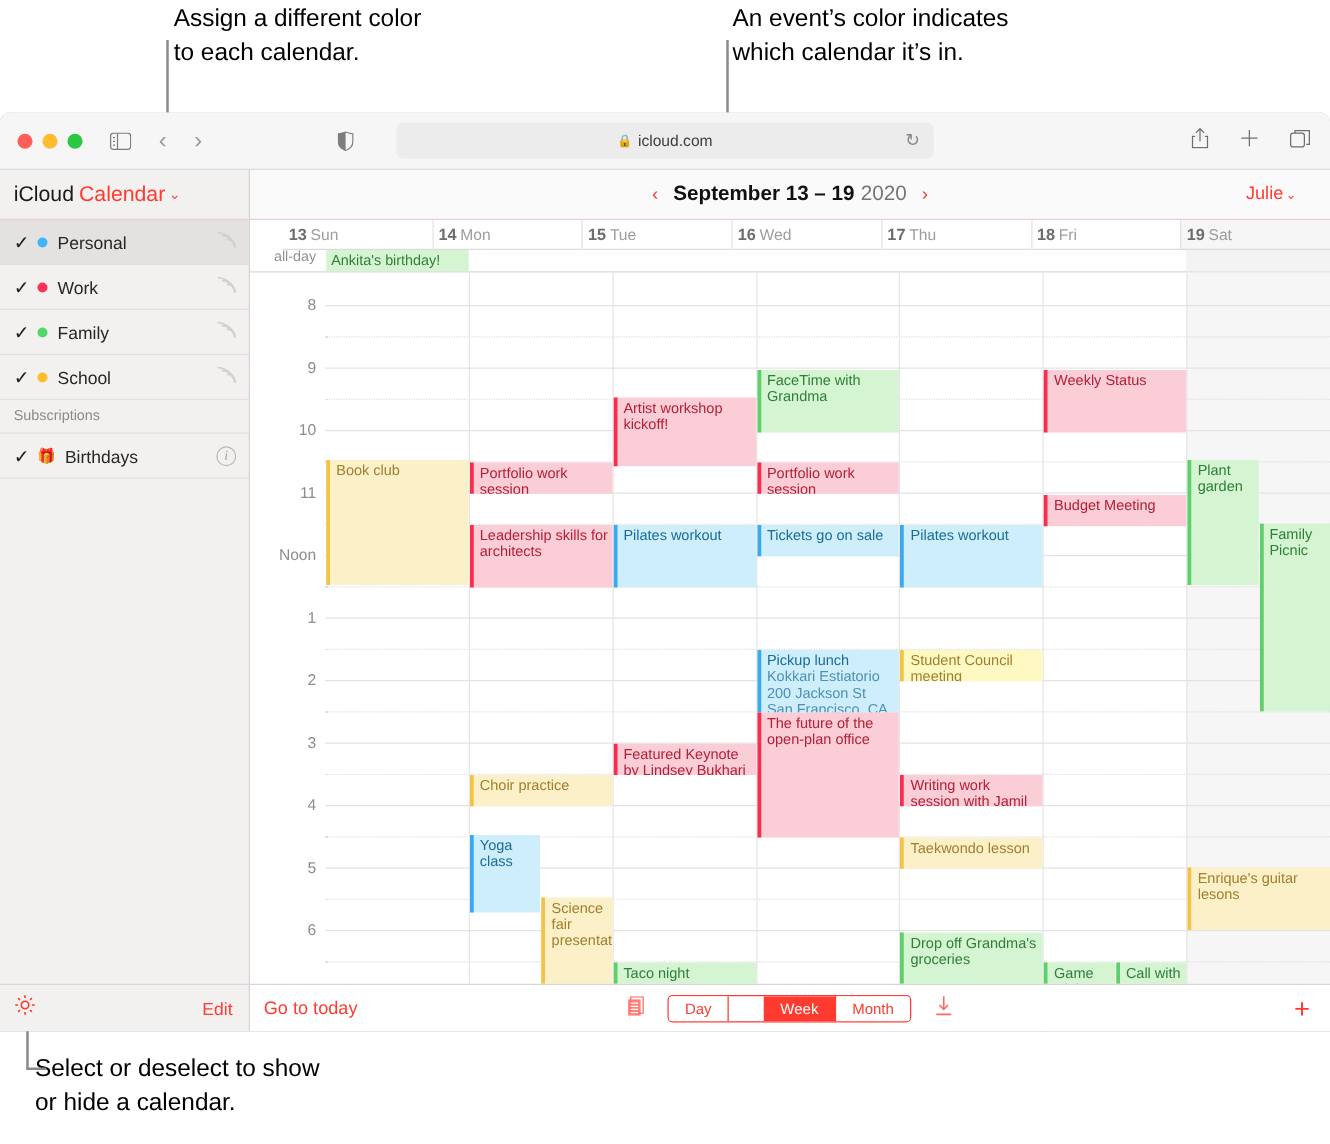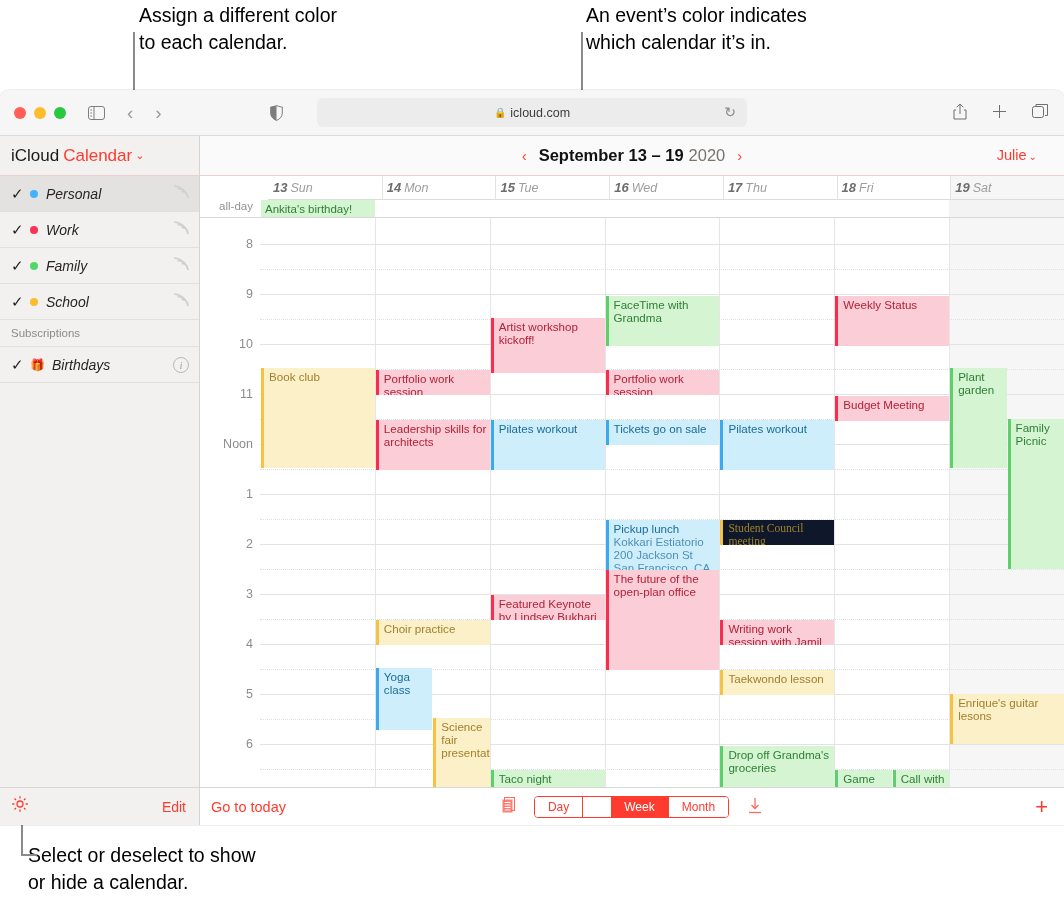--- a/index.html
+++ b/index.html
@@ -100,21 +100,21 @@
     height: 36px;
     display: flex; align-items: center;
     padding-left: 11px; padding-right: 10px;
     border-bottom: 1px solid #e2e0de;
     position: relative;
     font-size: 14px; color: #262626;
   }
   .cal-row.selected { background: #e4e2e0; }
   .check { width: 19px; font-size: 15px; color: #1d1d1d; }
   .cdot { width: 8px; height: 8px; border-radius: 50%; margin-right: 8px; flex: 0 0 8px; }
-  .cal-name { flex: 1; font-style: italic; }
+  .cal-name { flex: 1; }
   .wifi { color: #d2d0ce; }
   .sub-head {
     height: 27px; display:flex; align-items:center;
     padding-left: 11px;
     font-size: 11.5px; color: #8d8a87;
     border-bottom: 1px solid #e2e0de;
   }
   .gift { margin-right: 7px; font-size: 12px; }
   .info-badge {
     width: 16px; height: 16px; border-radius: 50%;
@@ -147,23 +147,22 @@
   .range-bold { color: #111; font-weight: 700; }
   .range-year { color: #77736f; font-weight: 400; margin-left: 5px; }
   .account {
     position: absolute; right: 27px; top: 11px;
     color: #ff3b30; font-size: 14.5px;
   }
   .acct-chev { font-size: 10px; margin-left: 2px; }
 
   .daybar {
     height: 24px; display: flex;
-    padding-left: 68px; position: relative;
+    padding-left: 26px; position: relative;
     background: #fff;
-    font-style: italic;
   }
   .daycell {
     flex: 1 1 0; border-bottom: 1px solid #dcdcdc;
     padding-left: 5px; padding-top: 4px;
     font-size: 12.5px; color: #8b8b8b;
     position: relative;
   }
   .daycell .dnum { color: #6d6d6d; font-weight: 700; font-size: 13px; }
   .daycell .dname { color: #9d9d9d; margin-left: 3px; }
   .daycell.weekend { background: #f6f6f6; }
@@ -532,21 +531,21 @@
               <div class="ev" style="left: 460.429px; width: 113.857px; top: 202px; height: 50px; background: rgb(207, 238, 252); color: rgb(26, 108, 152); border-left-color: rgb(58, 169, 240);">
                 <span class="ttl">Pilates workout</span>
               </div>
               <div class="ev" style="left: 747.571px; width: 56.4286px; top: 201px; height: 150px; background: rgb(212, 244, 210); color: rgb(47, 127, 54); border-left-color: rgb(94, 208, 107);">
                 <span class="ttl">Family Picnic</span>
               </div>
               <div class="ev" style="left: 345.571px; width: 113.857px; top: 302px; height: 50px; background: rgb(207, 238, 252); color: rgb(26, 108, 152); border-left-color: rgb(58, 169, 240);">
                 <span class="ttl">Pickup lunch</span>
                 <span class="loc">Kokkari Estiatorio 200 Jackson St San Francisco, CA 94111</span>
               </div>
-              <div class="ev" style="left: 460.429px; width: 113.857px; top: 302px; height: 25px; background: #0f172a; color: rgb(161, 128, 44); border-left-color: rgb(245, 195, 67); font-family: Liberation Serif, serif;">
+              <div class="ev" style="left: 460.429px; width: 113.857px; top: 302px; height: 25px; background: #fef9c3; color: rgb(161, 128, 44); border-left-color: rgb(245, 195, 67);">
                 <span class="ttl">Student Council meeting</span>
               </div>
               <div class="ev" style="left: 345.571px; width: 113.857px; top: 352px; height: 100px; background: rgb(251, 205, 214); color: rgb(179, 33, 56); border-left-color: rgb(251, 45, 78);">
                 <span class="ttl">The future of the open-plan office</span>
               </div>
               <div class="ev" style="left: 230.714px; width: 113.857px; top: 377px; height: 25px; background: rgb(251, 205, 214); color: rgb(179, 33, 56); border-left-color: rgb(251, 45, 78);">
                 <span class="ttl">Featured Keynote by Lindsey Bukhari</span>
               </div>
               <div class="ev" style="left: 115.857px; width: 113.857px; top: 402px; height: 25px; background: rgb(252, 240, 201); color: rgb(161, 128, 44); border-left-color: rgb(245, 195, 67);">
                 <span class="ttl">Choir practice</span>

